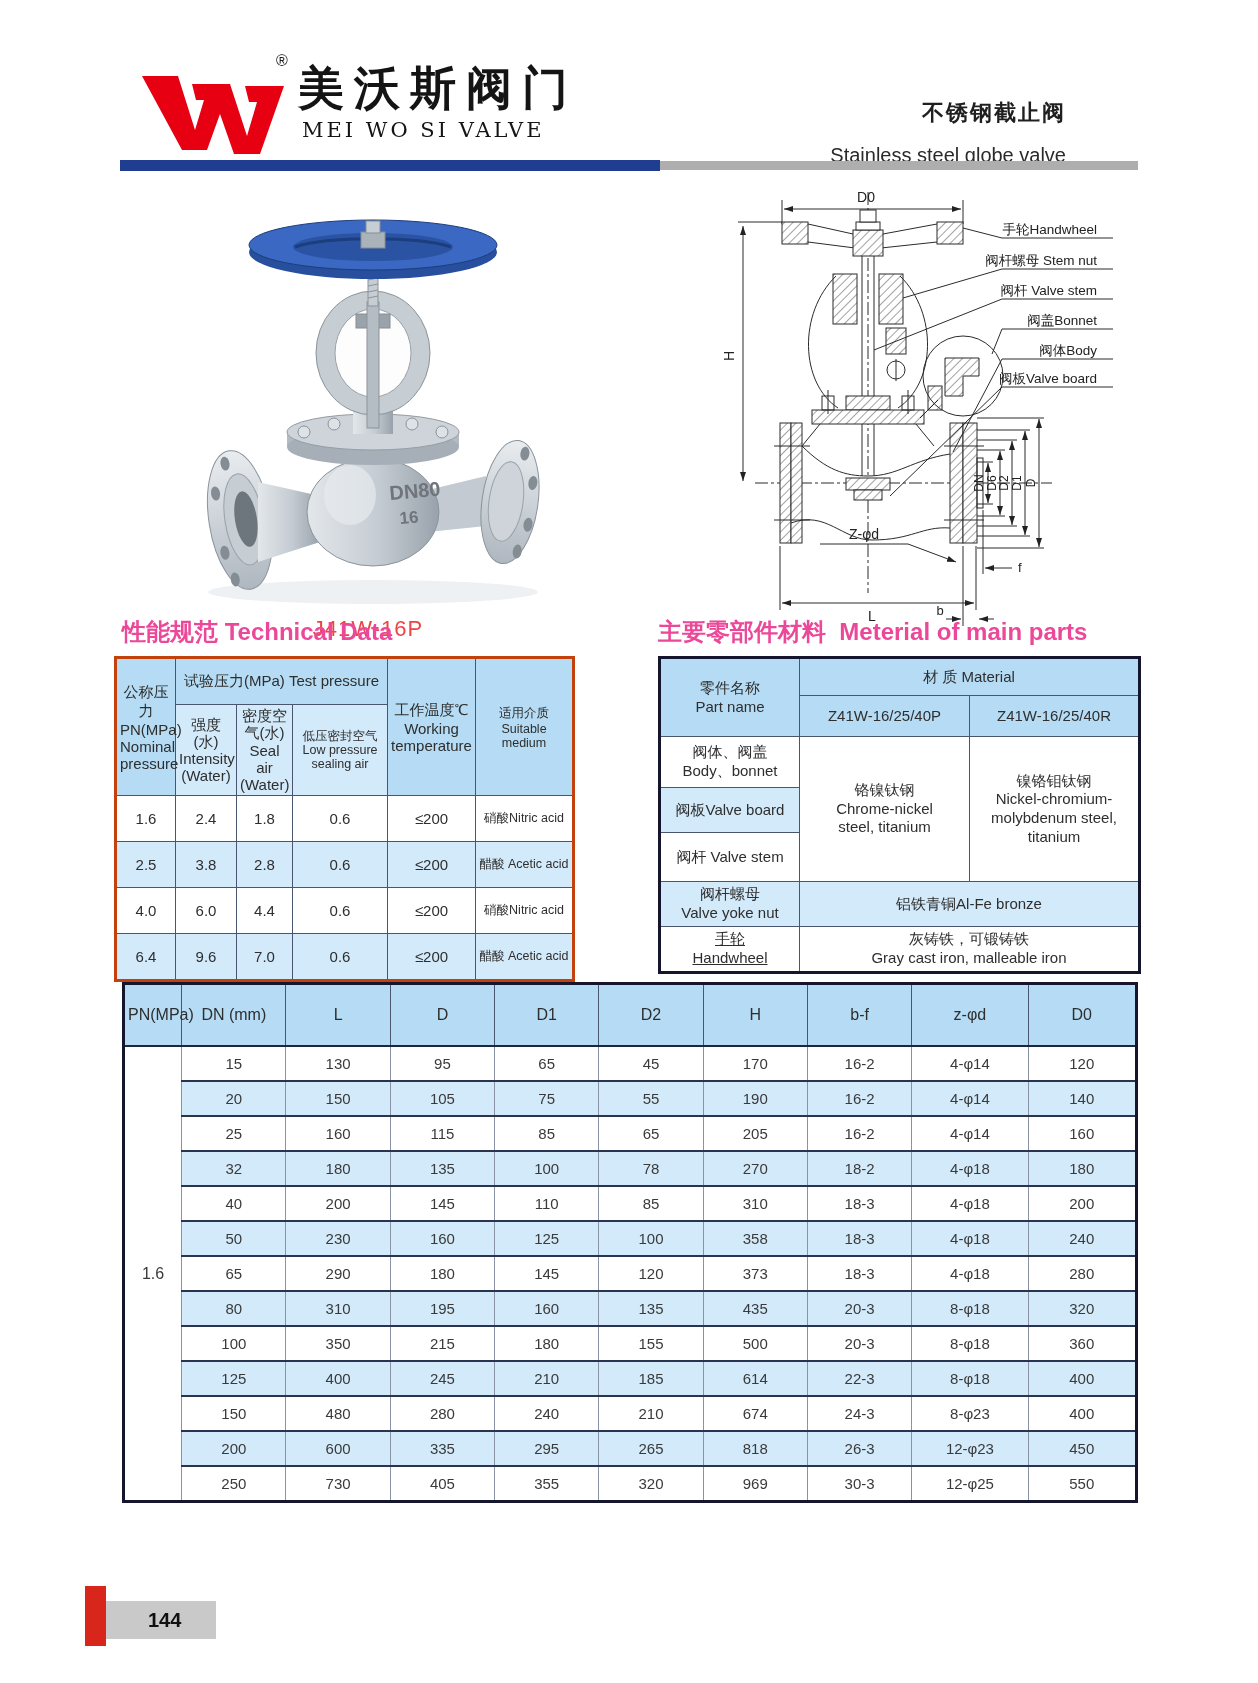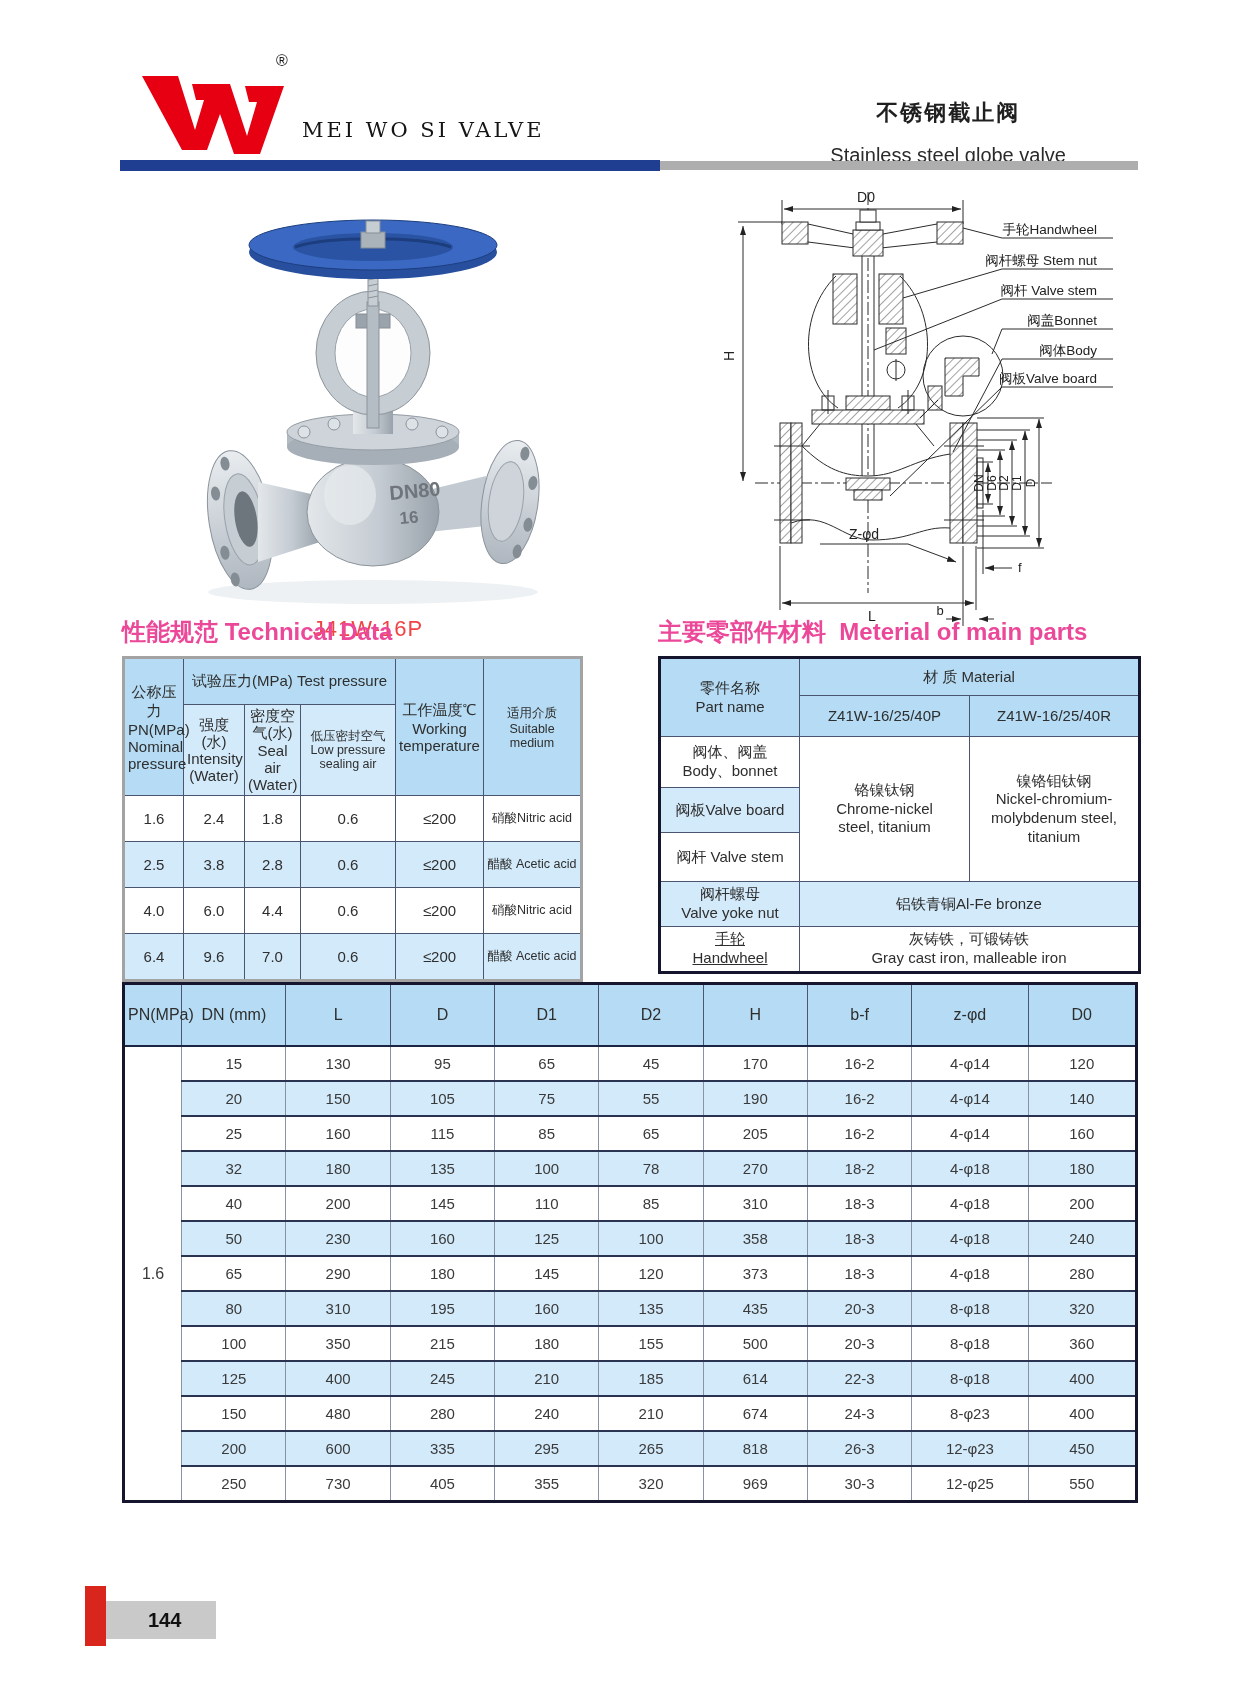--- a/index.html
+++ b/index.html
@@ -10,21 +10,21 @@
   }
   
   .logo-wrap { position:absolute; left:138px; top:52px; width:430px; height:110px; }
   .logo-mark { position:absolute; left:0; top:6px; width:150px; height:100px; }
   .logo-reg { position:absolute; left:138px; top:0px; font-size:16px; color:#1a1a1a; }
   .brand-cn { position:absolute; left:160px; top:6px; font-family:"DejaVu Serif","Liberation Serif",serif;
               font-weight:bold; font-size:46px; letter-spacing:10px; color:#141414; white-space:nowrap; }
   .brand-en { position:absolute; left:164px; top:66px; font-family:"DejaVu Serif","Liberation Serif",serif;
               font-size:21px; letter-spacing:3px; color:#141414; white-space:nowrap; }
   .title-block { position:absolute; top:98px; right:192px; text-align:right; }
-  .title-cn { font-size:22px; font-weight:bold; color:#1f1f1f; letter-spacing:2px;text-align:center; }
+  .title-cn { font-size:22px; font-weight:bold; color:#1f1f1f; letter-spacing:2px; }
   .title-en { font-size:20px; color:#2a2a2a; margin-top:16px; }
   .divider-blue { position:absolute; left:120px; top:160px; width:540px; height:11px; background:#1f3e92; }
   .divider-gray { position:absolute; left:660px; top:161px; width:478px; height:9px; background:#aeaeae; }
 
   
   .photo-wrap { position:absolute; left:168px; top:190px; width:400px; height:420px; }
   .photo-caption { position:absolute; left:168px; top:616px; width:400px; text-align:center;
                    font-size:22px; letter-spacing:1px; color:#ef4444; }
   .diagram-wrap { position:absolute; left:650px; top:178px; width:490px; height:455px; }
   .diagram-wrap svg text { font-family:"Liberation Sans",sans-serif; fill:#222; }
@@ -37,21 +37,21 @@
   #t-dim  { left:122px; top:940px; }
 
   
   table { border-collapse:collapse; table-layout:fixed; background:#fff; }
   td,th { border:1px solid #4a5570; text-align:center; vertical-align:middle;
           padding:2px 3px; font-weight:normal; }
   .hd { background:#b5dcf4; }
   .pre { white-space:pre-line; }
 
   
-  #tech-table { position:absolute; left:122px; top:656px; width:458px; border:3px solid #a3a3a3; }
+  #tech-table { position:absolute; left:114px; top:656px; width:458px; border:3px solid #c2410c; }
   #tech-table td { font-size:14px; color:#2e2e2e; }
   #tech-table .grp { height:30px; font-size:15px; }
   #tech-table .sub td { height:76px; line-height:1.15; }
   #tech-table tbody td { height:41px; font-size:15px; }
   #tech-table tbody td:last-child { font-size:12.5px; }
   #tech-table tbody tr:nth-child(even) td { background:#d3eafa; }
 
   
   #mat-table { position:absolute; left:658px; top:656px; width:480px; border:3px solid #15152e;padding-left:24px; }
   #mat-table td { font-size:15px; color:#2e2e2e; line-height:1.25; }
@@ -82,20 +82,21 @@
 </head>
 <body>
 
 <div class="logo-wrap">
   <svg class="logo-mark" viewBox="0 0 150 100">
     <g fill="#e60012">
       <path d="M4 18 L40 18 L57 72 L66 42 L58 42 L54 26 L92 26 L109 78 L119 44 L111 44 L107 28 L146 28 L122 96 L96 96 L82 56 L69 92 L44 92 Z"></path>
     </g>
   </svg>
   <span class="logo-reg">®</span>
+  <div class="brand-cn">美沃斯阀门</div>
   <div class="brand-en">MEI WO SI VALVE</div>
 </div>
 
 <div class="title-block">
   <div class="title-cn">不锈钢截止阀</div>
   <div class="title-en">Stainless steel globe valve</div>
 </div>
 <div class="divider-blue"></div>
 <div class="divider-gray"></div>
 

